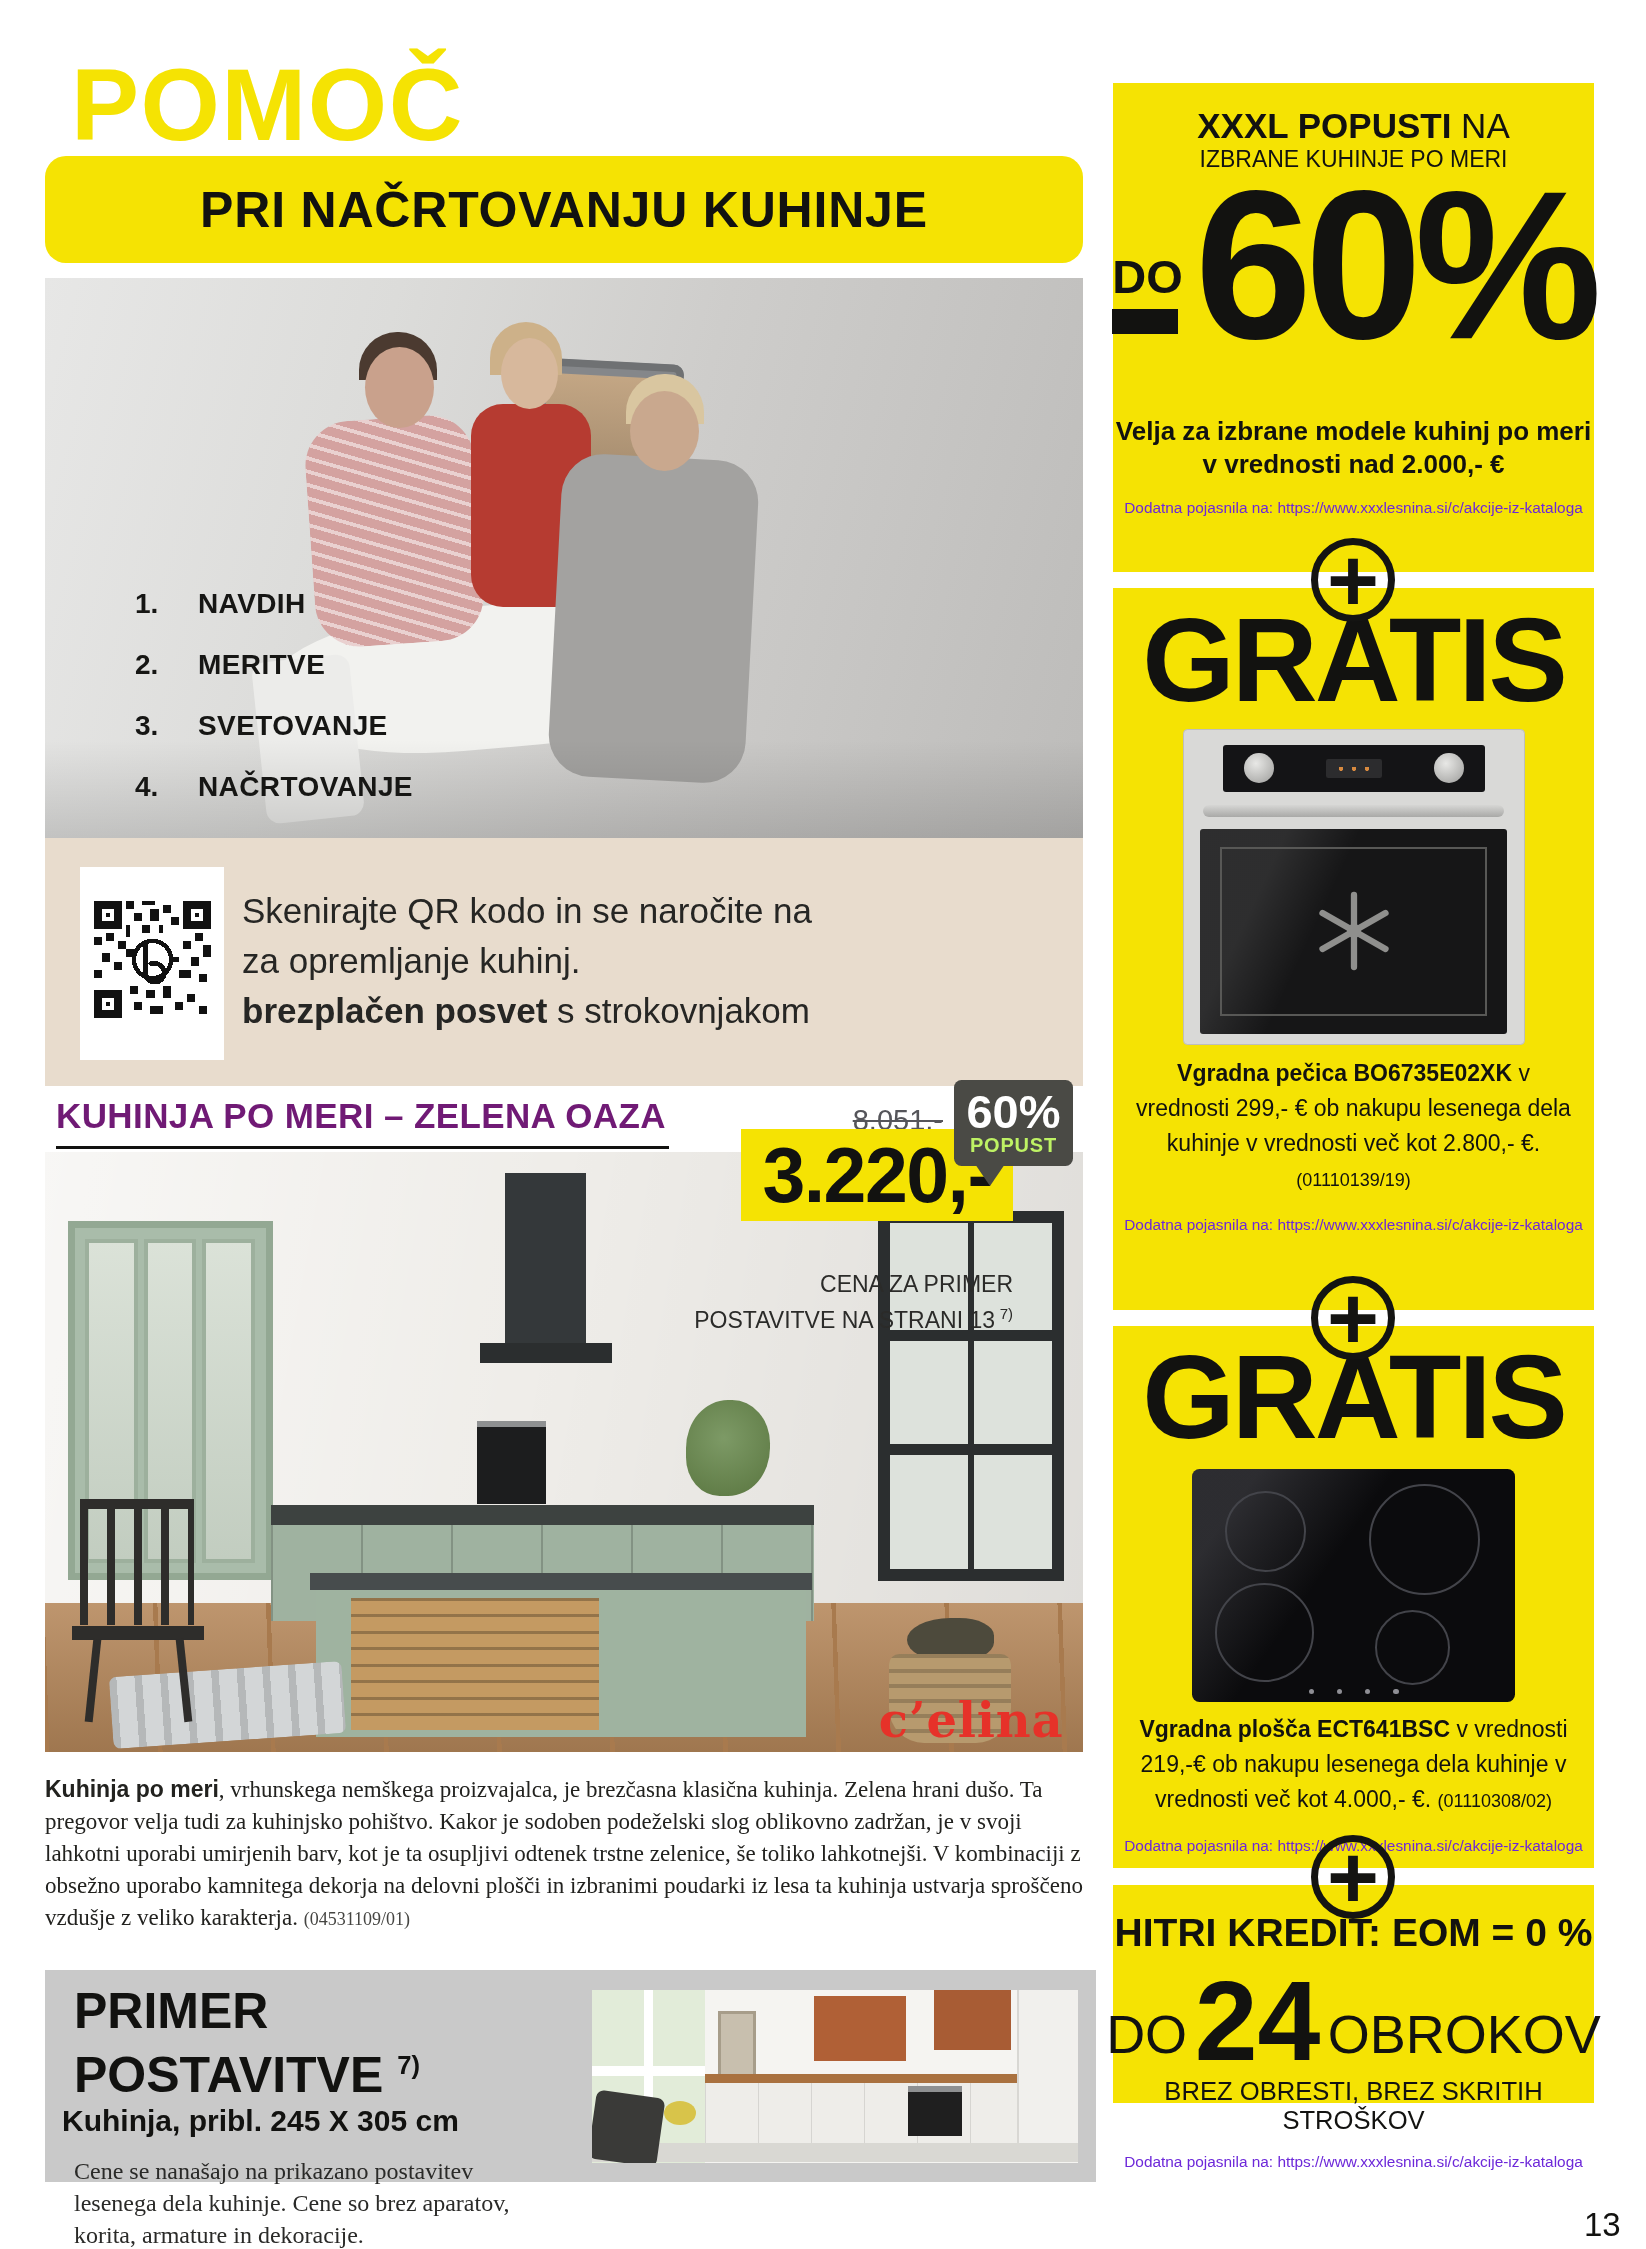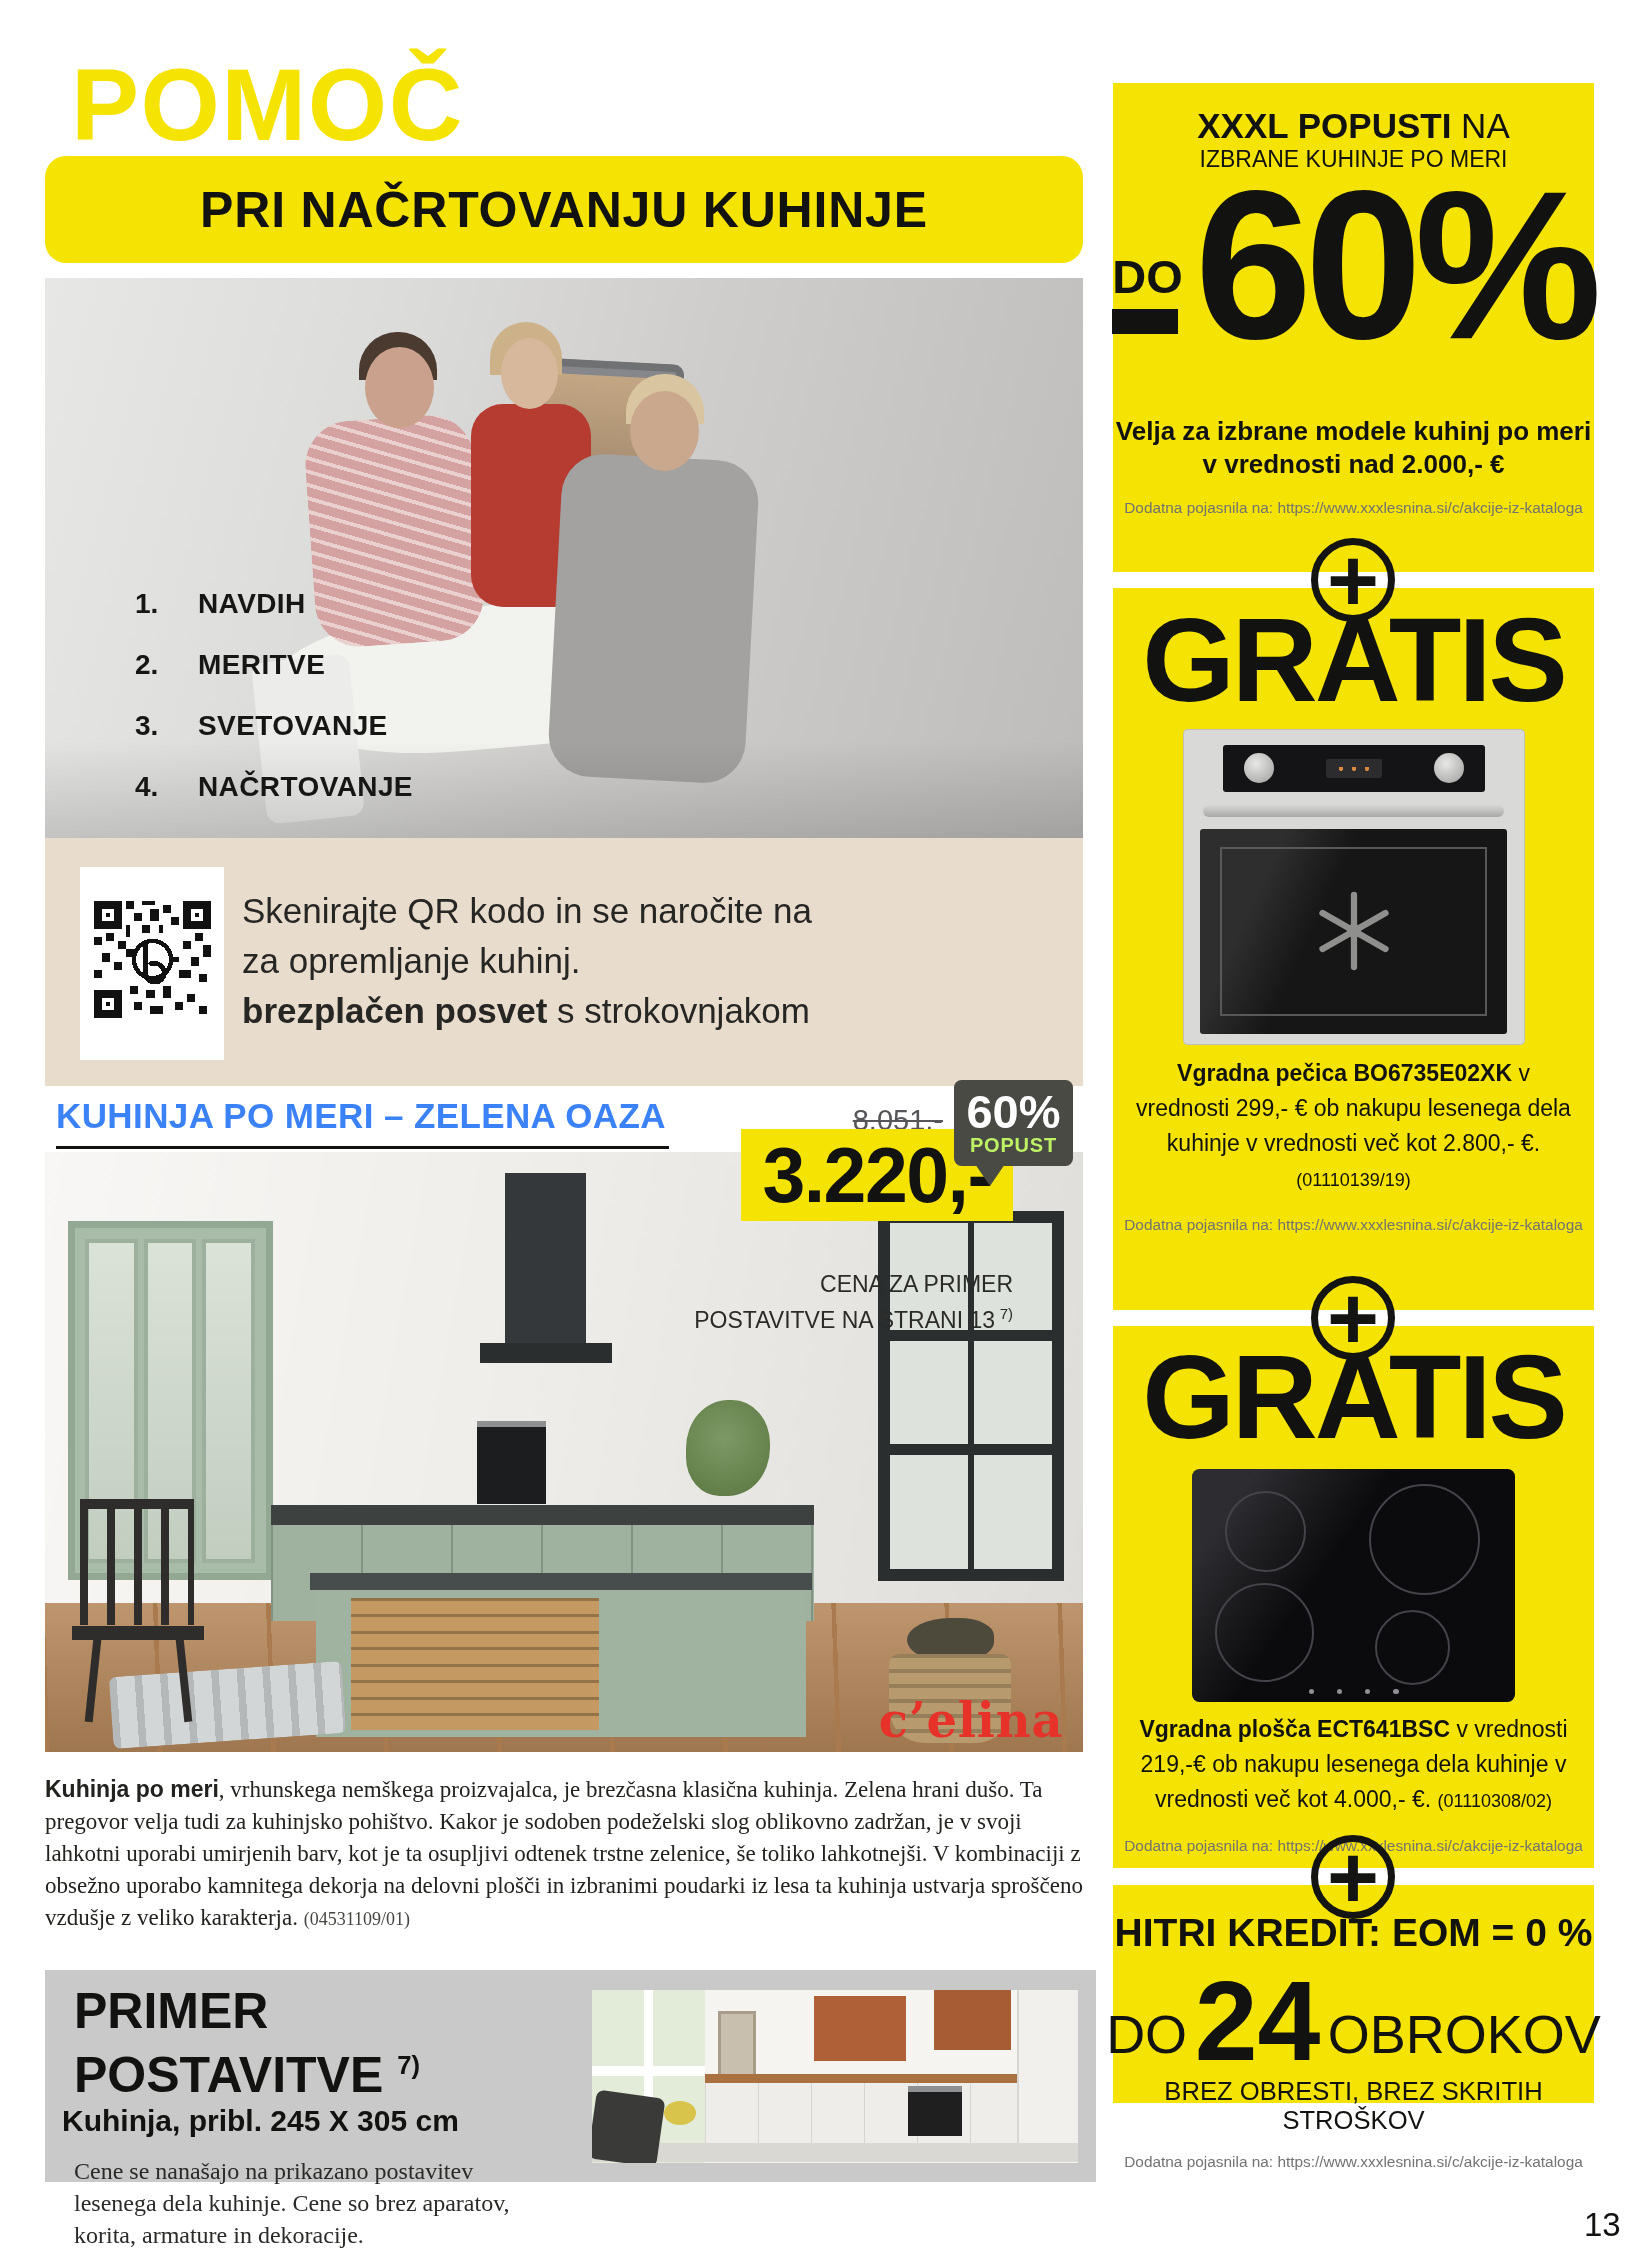--- a/index.html
+++ b/index.html
@@ -42,21 +42,21 @@
 
   
   #qr-section { left:45px; top:838px; width:1038px; height:248px; background:#e8dccd; }
   #qr-panel { position:absolute; left:35px; top:29px; width:144px; height:193px; background:#ffffff; }
   #qr-panel svg { position:absolute; left:13.5px; top:34px; width:117px; height:117px; }
   #qr-text { position:absolute; left:197px; top:48px; font-size:35px; line-height:50px; color:#262624; }
   #qr-text .b { font-weight:800; }
 
   
   #kitchen-heading { left:56px; top:1096px; width:613px; font-size:35px; font-weight:800; letter-spacing:0.4px;
-                     padding-bottom:10px; border-bottom:3.8px solid #121210; color:#3b82f6; }
+                     padding-bottom:10px; border-bottom:3.8px solid #121210; color:#701a75; }
   #heading-pointer-outer { left:98px; top:1154px; width:0; height:0; border-left:25.6px solid transparent; border-right:25.6px solid transparent; border-top:30px solid #121210; }
   #heading-pointer-inner { left:105px; top:1153px; width:0; height:0; border-left:19px solid transparent; border-right:19px solid transparent; border-top:22.6px solid #ffffff; }
 
   #kitchen-photo { left:45px; top:1152px; width:1038px; height:600px; overflow:hidden; background:#efede9; }
   #kp-wallshade { left:0; top:0; width:100%; height:100%; background:linear-gradient(100deg, rgba(255,255,255,0.55), rgba(0,0,0,0) 45%, rgba(0,0,0,0.07)); }
   #kp-floor { left:0; top:451px; width:100%; height:149px;
               background:#b5875a; background-image:repeating-linear-gradient(88deg,#a87a4e 0 4.5px, rgba(0,0,0,0) 4.5px 113px), linear-gradient(rgba(255,255,255,0.12), rgba(0,0,0,0.12)); }
   #kp-glasscab { left:22.6px; top:69px; width:205px; height:359px; background:#a9bcaa; border:7.5px solid #93a893;
                  display:flex; gap:6px; padding:10.5px; }
   .kp-pane { flex:1; background:linear-gradient(#dbe2d8,#c2cdc0); border:4.5px solid #9db09d; }
@@ -130,21 +130,21 @@
   #offer-box { top:83px; height:489px; }
   #offer-box .h1 { margin-top:22.6px; font-size:35px; }
   #offer-box .h1 .b { font-weight:800; }
   #offer-box .h2 { font-size:23px; }
   #pct-row { display:flex; justify-content:center; align-items:flex-start; margin-top:6px; height:226px; }
   #do-col { margin-top:74px; margin-right:12px; }
   #do-col .do { font-size:47px; font-weight:800; line-height:47px; }
   #do-col .bar { width:66px; height:25.6px; background:#121210; margin-top:9px; }
   #big-pct { font-size:211px; font-weight:800; line-height:0.82; letter-spacing:-7.5px; }
   #offer-validity { margin-top:10.5px; font-size:26px; line-height:33px; font-weight:600; }
-  .legal { margin-top:18px; font-size:15.4px; color:#737373; }
+  .legal { margin-top:18px; font-size:15.4px; color:#6d28d9; }
 
   .plus-circle { position:absolute; left:1311px; width:84px; height:84px; border:7.5px solid #141412; border-radius:50%;
                  display:flex; align-items:center; justify-content:center; z-index:5; }
   .plus-circle span { font-size:89px; font-weight:800; line-height:65px; color:#141412; }
   #plus-1 { top:538px; } #plus-2 { top:1276px; } #plus-3 { top:1835px; }
 
   .gratis-title { font-size:119px; font-weight:800; letter-spacing:-3px; line-height:120px; }
   #gratis-oven-box { top:588px; height:722px; }
   #gratis-oven-box .gratis-title { margin-top:12px; }
   #gratis-hob-box { top:1326px; height:542px; }

